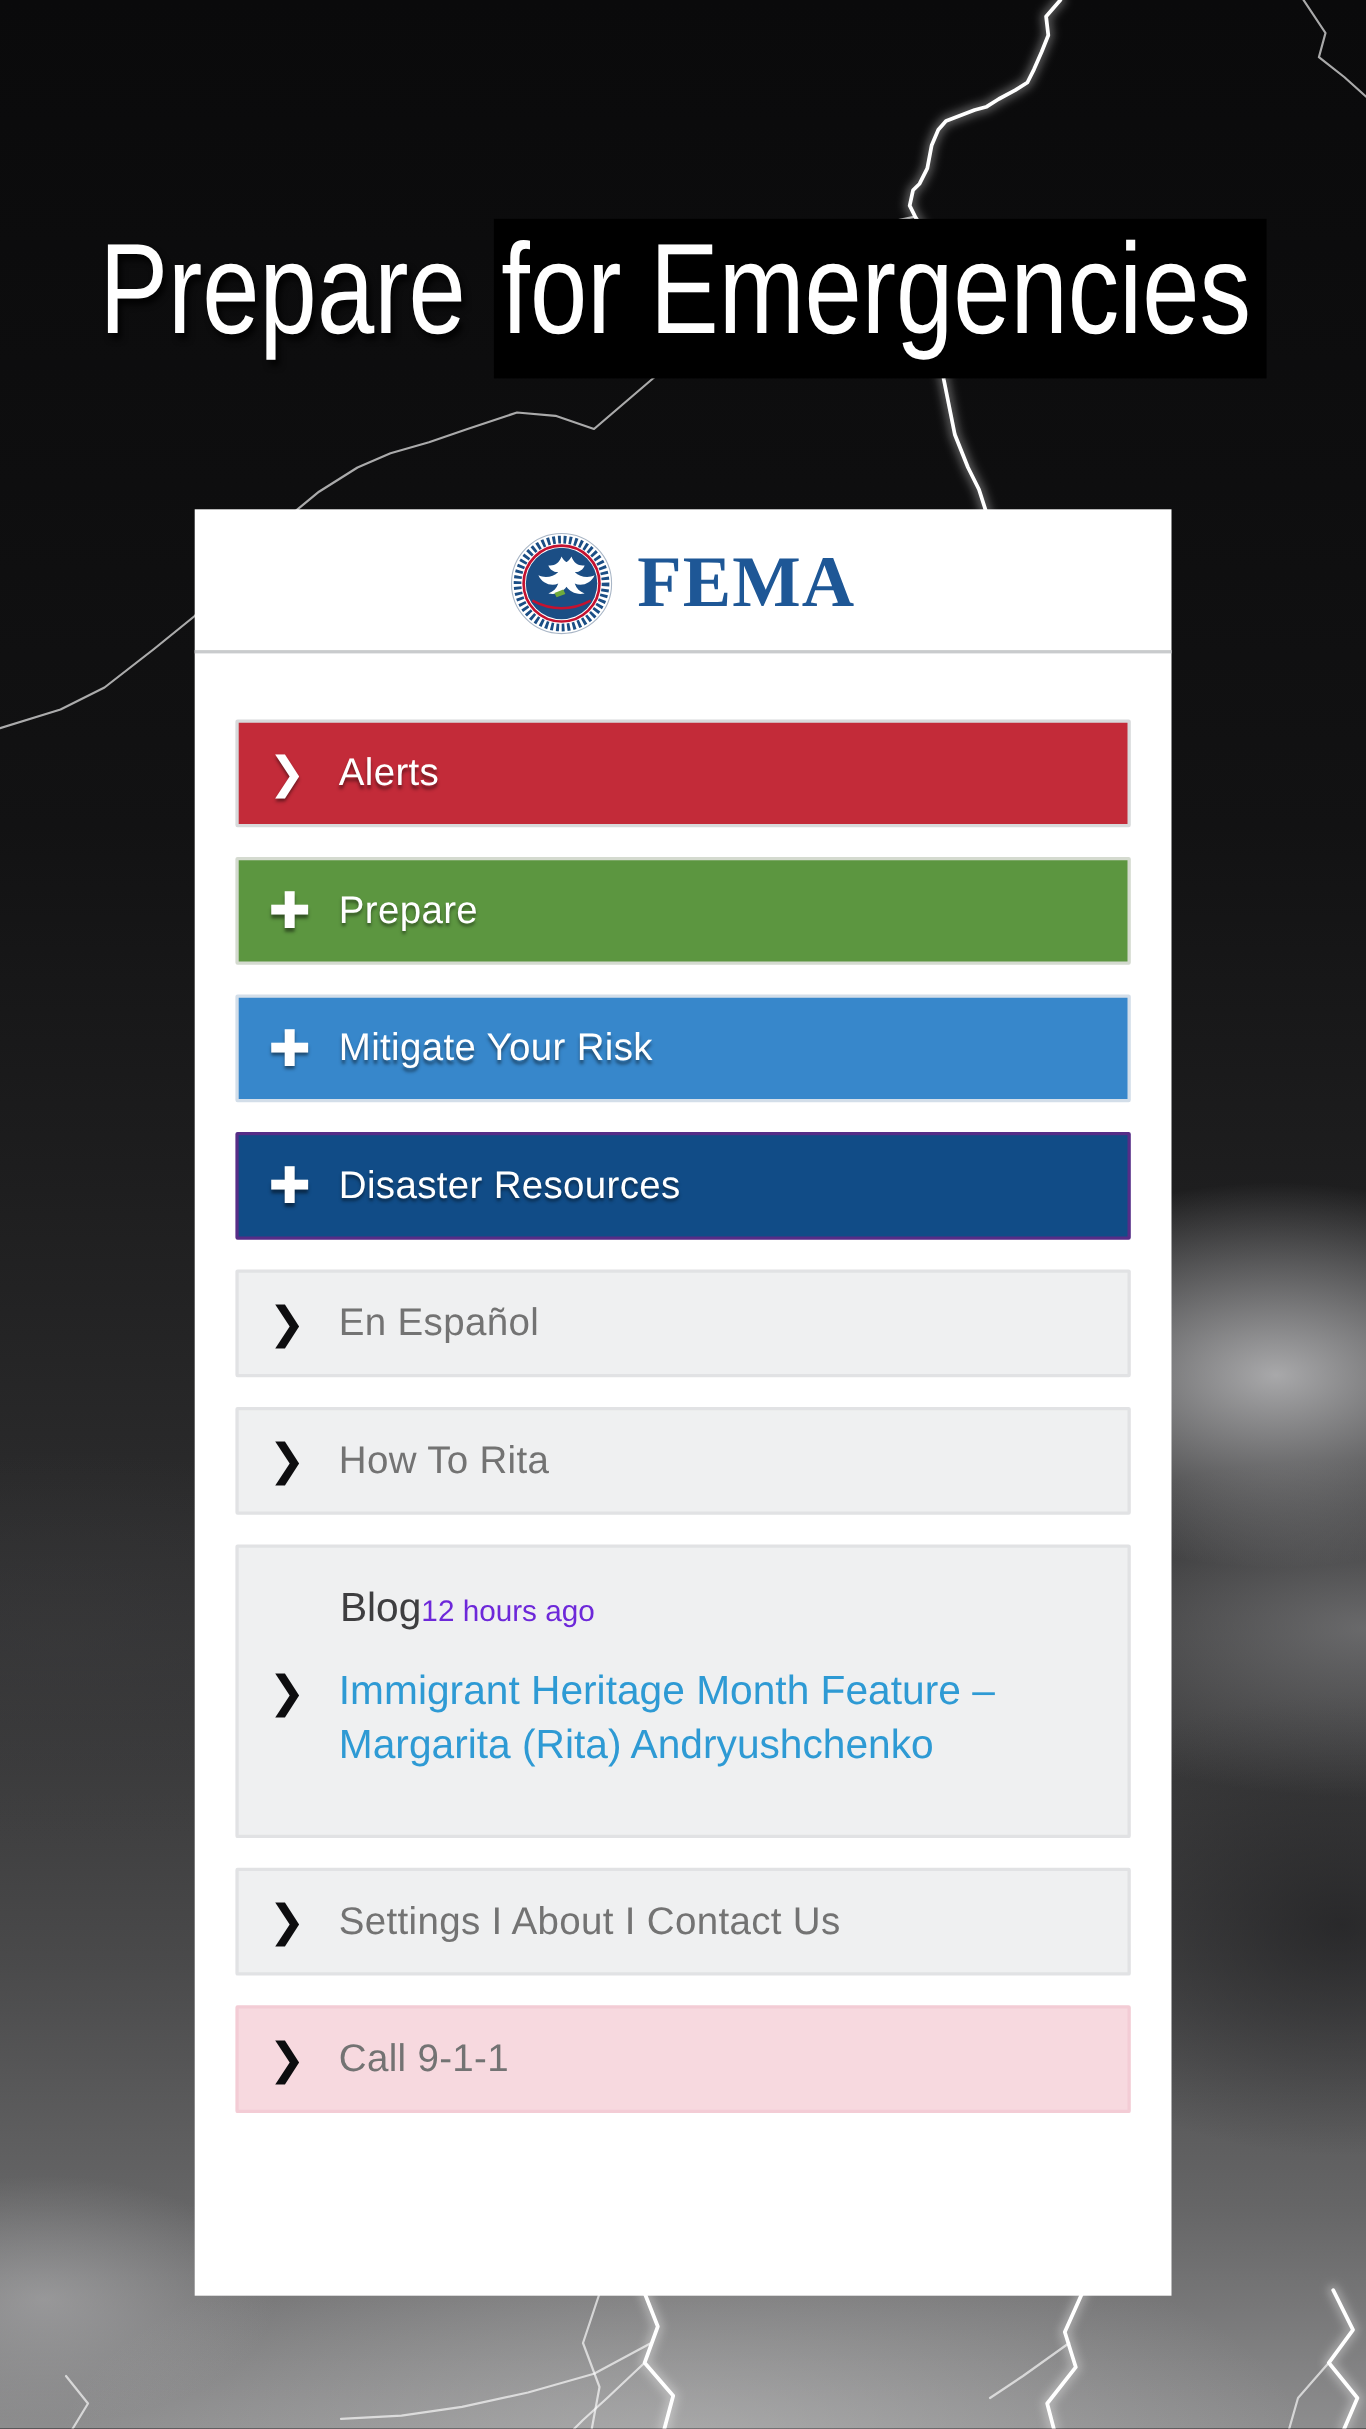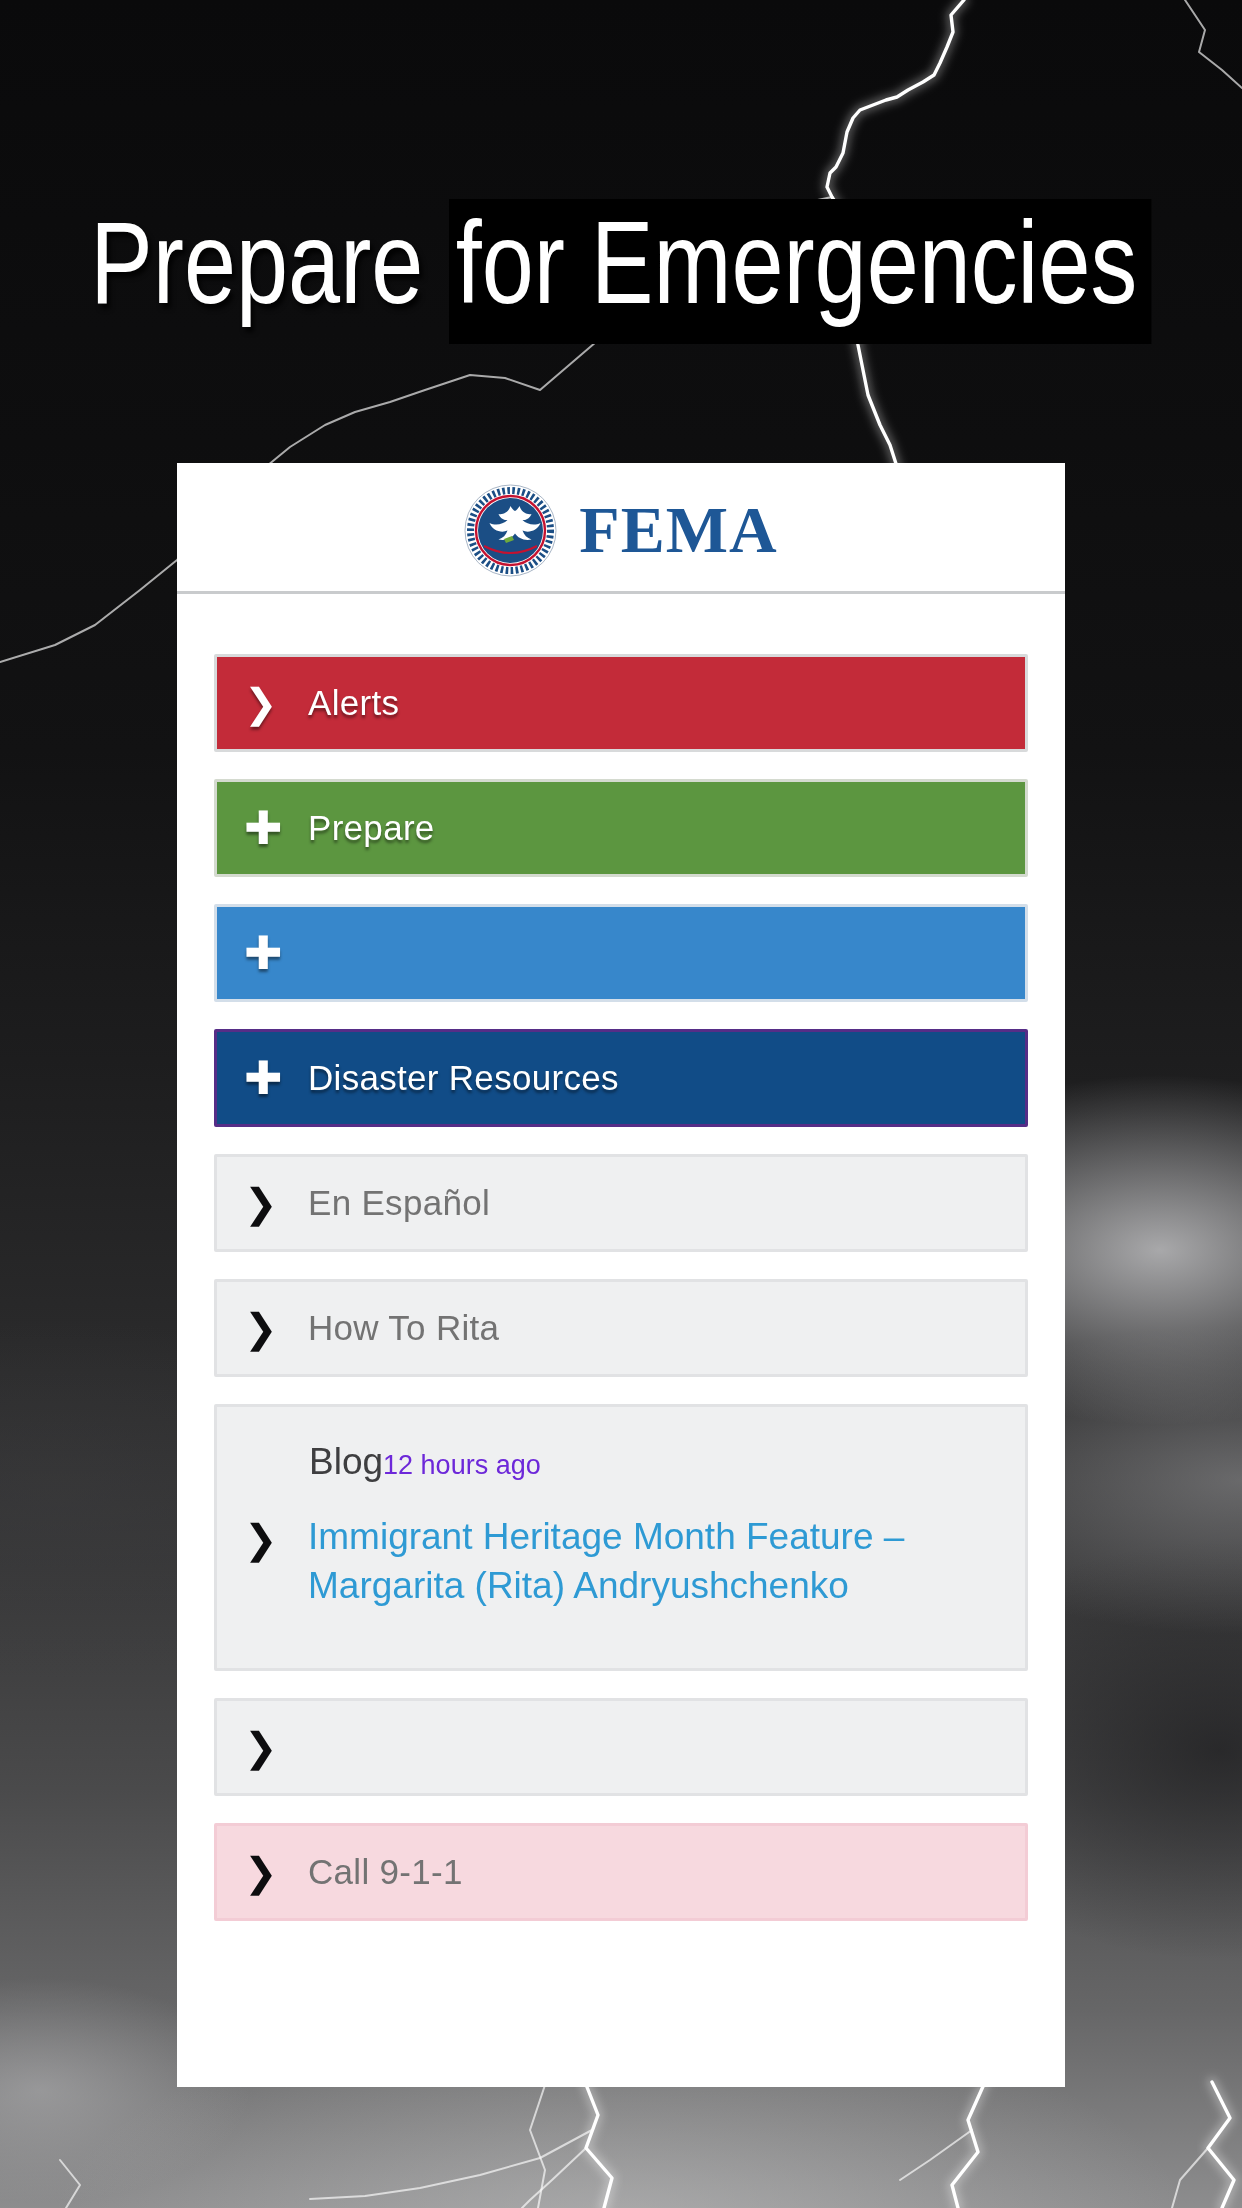--- a/index.html
+++ b/index.html
@@ -130,20 +130,21 @@
         <span class="label">Alerts</span>
       </a>
 
       <a class="row prepare light">
         <span class="icon plus">✚</span>
         <span class="label">Prepare</span>
       </a>
 
       <a class="row mitigate light">
         <span class="icon plus">✚</span>
+        <span class="label">Mitigate Your Risk</span>
       </a>
 
       <a class="row disaster light">
         <span class="icon plus">✚</span>
         <span class="label">Disaster Resources</span>
       </a>
 
       <a class="row gray dark">
         <span class="icon">❯</span>
         <span class="label">En Español</span>
@@ -160,20 +161,21 @@
           <span class="blog-time">12 hours ago</span>
         </div>
         <div class="blog-body">
           <span class="icon">❯</span>
           <a class="blog-link">Immigrant Heritage Month Feature – Margarita (Rita) Andryushchenko</a>
         </div>
       </div>
 
       <a class="row gray dark">
         <span class="icon">❯</span>
+        <span class="label">Settings I About I Contact Us</span>
       </a>
 
       <a class="row pink dark">
         <span class="icon">❯</span>
         <span class="label">Call 9-1-1</span>
       </a>
 
     </nav>
   </div>
 </div>

